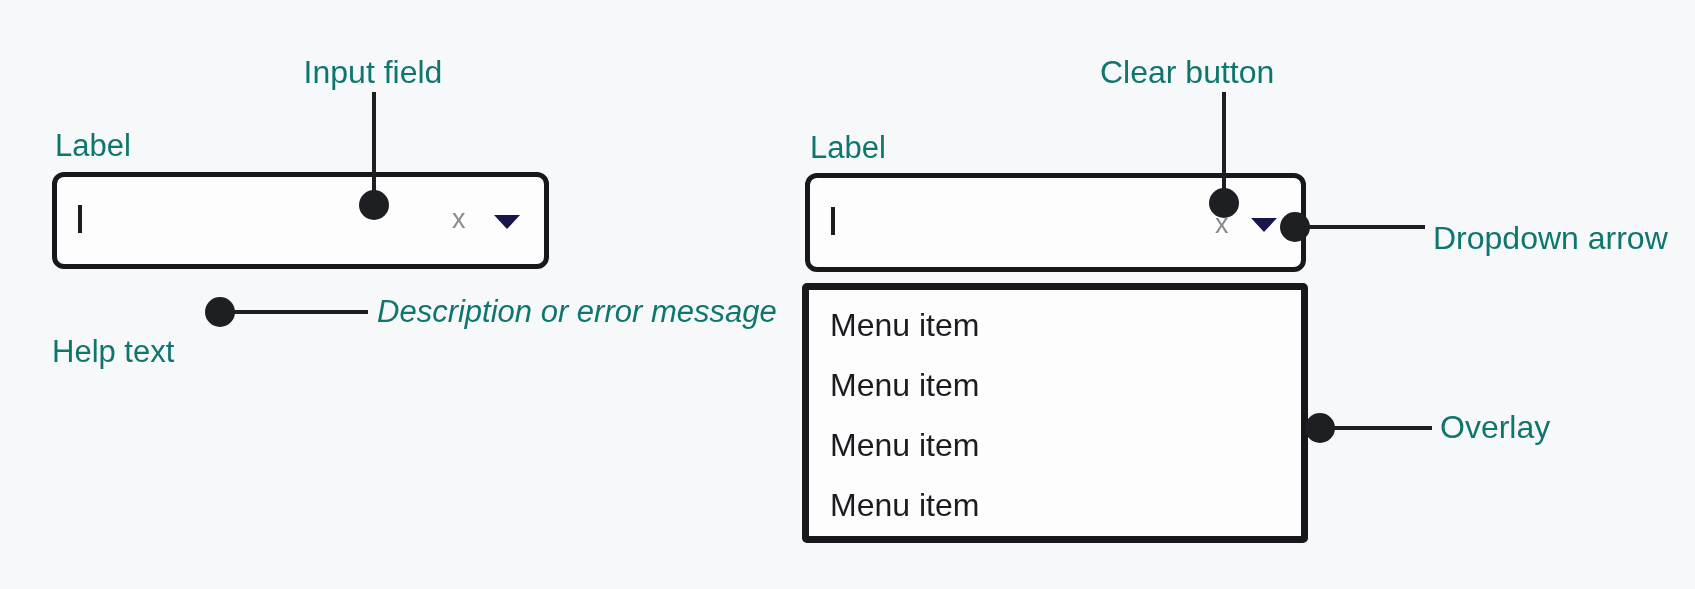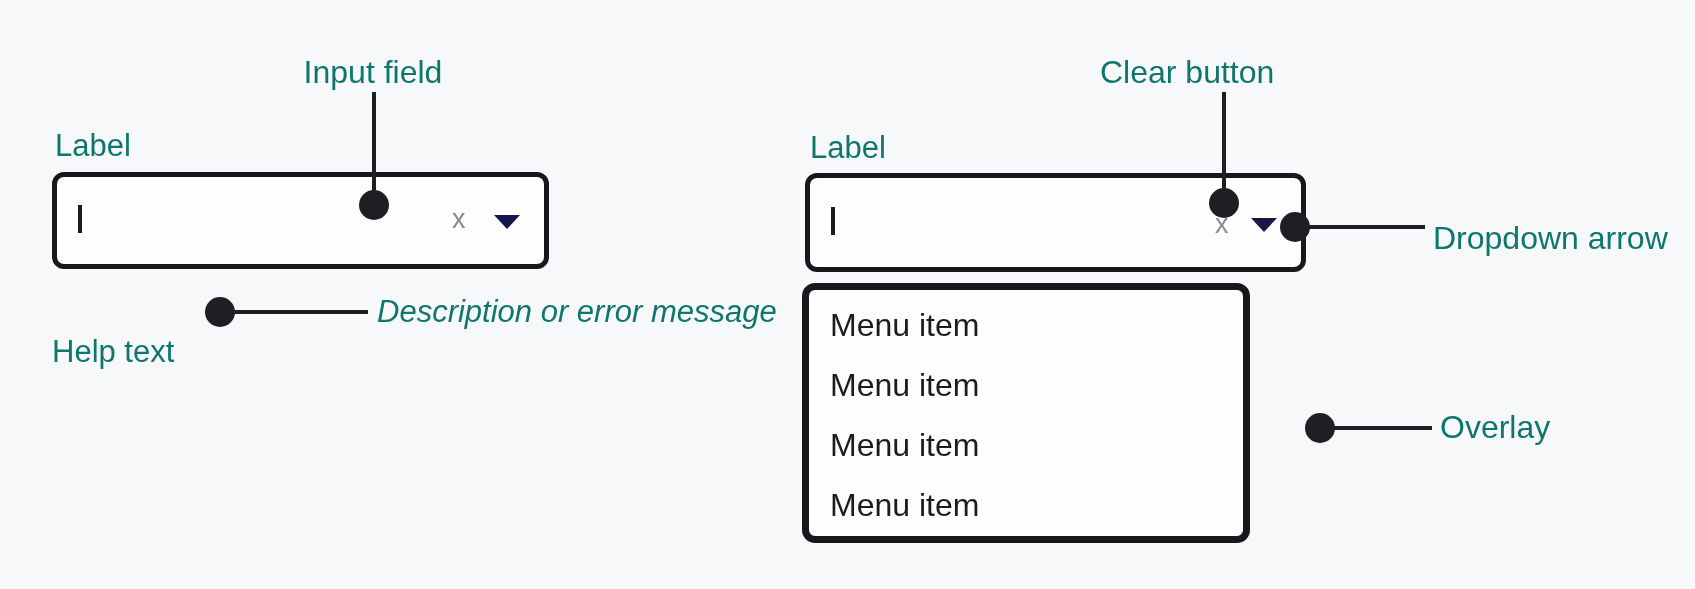--- a/index.html
+++ b/index.html
@@ -31,23 +31,23 @@
 
   .tri{
     position:absolute;width:0;height:0;
     border-left:13px solid transparent;border-right:13px solid transparent;
     border-top:14px solid #17174c;
   }
   .box-left  .tri{left:437px;top:38px;}
   .box-right .tri{left:441px;top:40px;}
 
   .menu{
-    position:absolute;left:802px;top:283px;width:448px;height:260px;
+    position:absolute;left:802px;top:283px;width:506px;height:260px;
     box-sizing:border-box;background:#fdfdfe;border:7px solid #17181b;
-    border-radius:13px;padding-top:5px;
+    border-radius:5px;padding-top:5px;
   }
   .menu-item{
     height:60px;line-height:60px;padding-left:21px;
     font-size:32px;color:#1b1c20;cursor:pointer;
   }
 
   .dot{position:absolute;width:30px;height:30px;border-radius:50%;background:#1e1f23;}
   .line{position:absolute;background:#1e1f23;}
   .vline{width:4px;}
   .hline{height:4px;}

